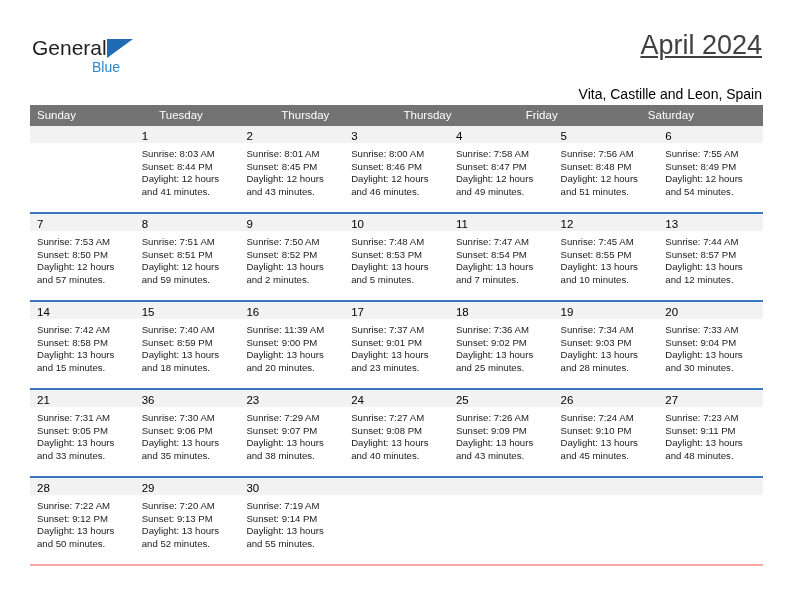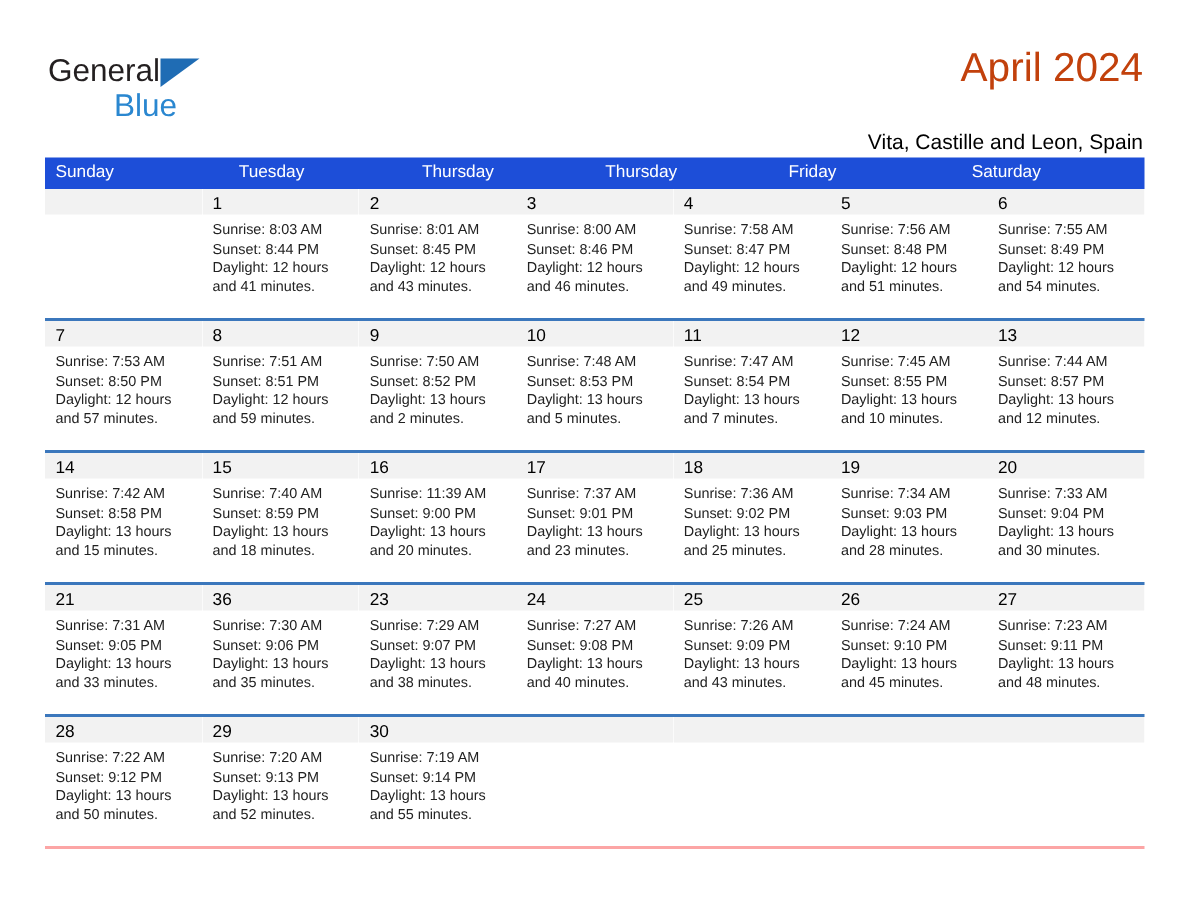--- a/index.html
+++ b/index.html
@@ -49,58 +49,58 @@
     position: absolute;
     left: 75px;
     top: 3px;
     width: 0;
     height: 0;
     border-left: 26px solid #1f6cb4;
     border-bottom: 19px solid transparent;
   }
   .logo-blue {
     position: absolute;
-    left: 44px;
+    left: 60px;
     top: 23px;
-    font-size: 21px;
+    font-size: 14px;
     color: #2a87d0;
     font-family: "Liberation Sans", sans-serif;
   }
   .title-block {
     position: absolute;
     right: 0;
     top: 0;
     text-align: right;
   }
   .month-title {
     font-size: 27px;
-    color: #c2410c;
+    color: #404040;
     line-height: 34px;
     white-space: nowrap;
+    text-decoration: underline;
   }
   .location {
     font-size: 14px;
     color: #000000;
     line-height: 20px;
     margin-top: 22px;
     white-space: nowrap;
   }
 
   
   .calendar {
     position: absolute;
     left: 30px;
     top: 105px;
     width: 733px;
   }
   .weekday-row {
     display: flex;
-    background: #1d4ed8;
+    background: #737373;
     height: 21px;
-    justify-content: center;
   }
   .weekday {
     flex: 1 1 0;
     color: #ffffff;
     font-size: 11.5px;
     line-height: 21px;
     padding-left: 7px;
     box-sizing: border-box;
     overflow: hidden;
     white-space: nowrap;

